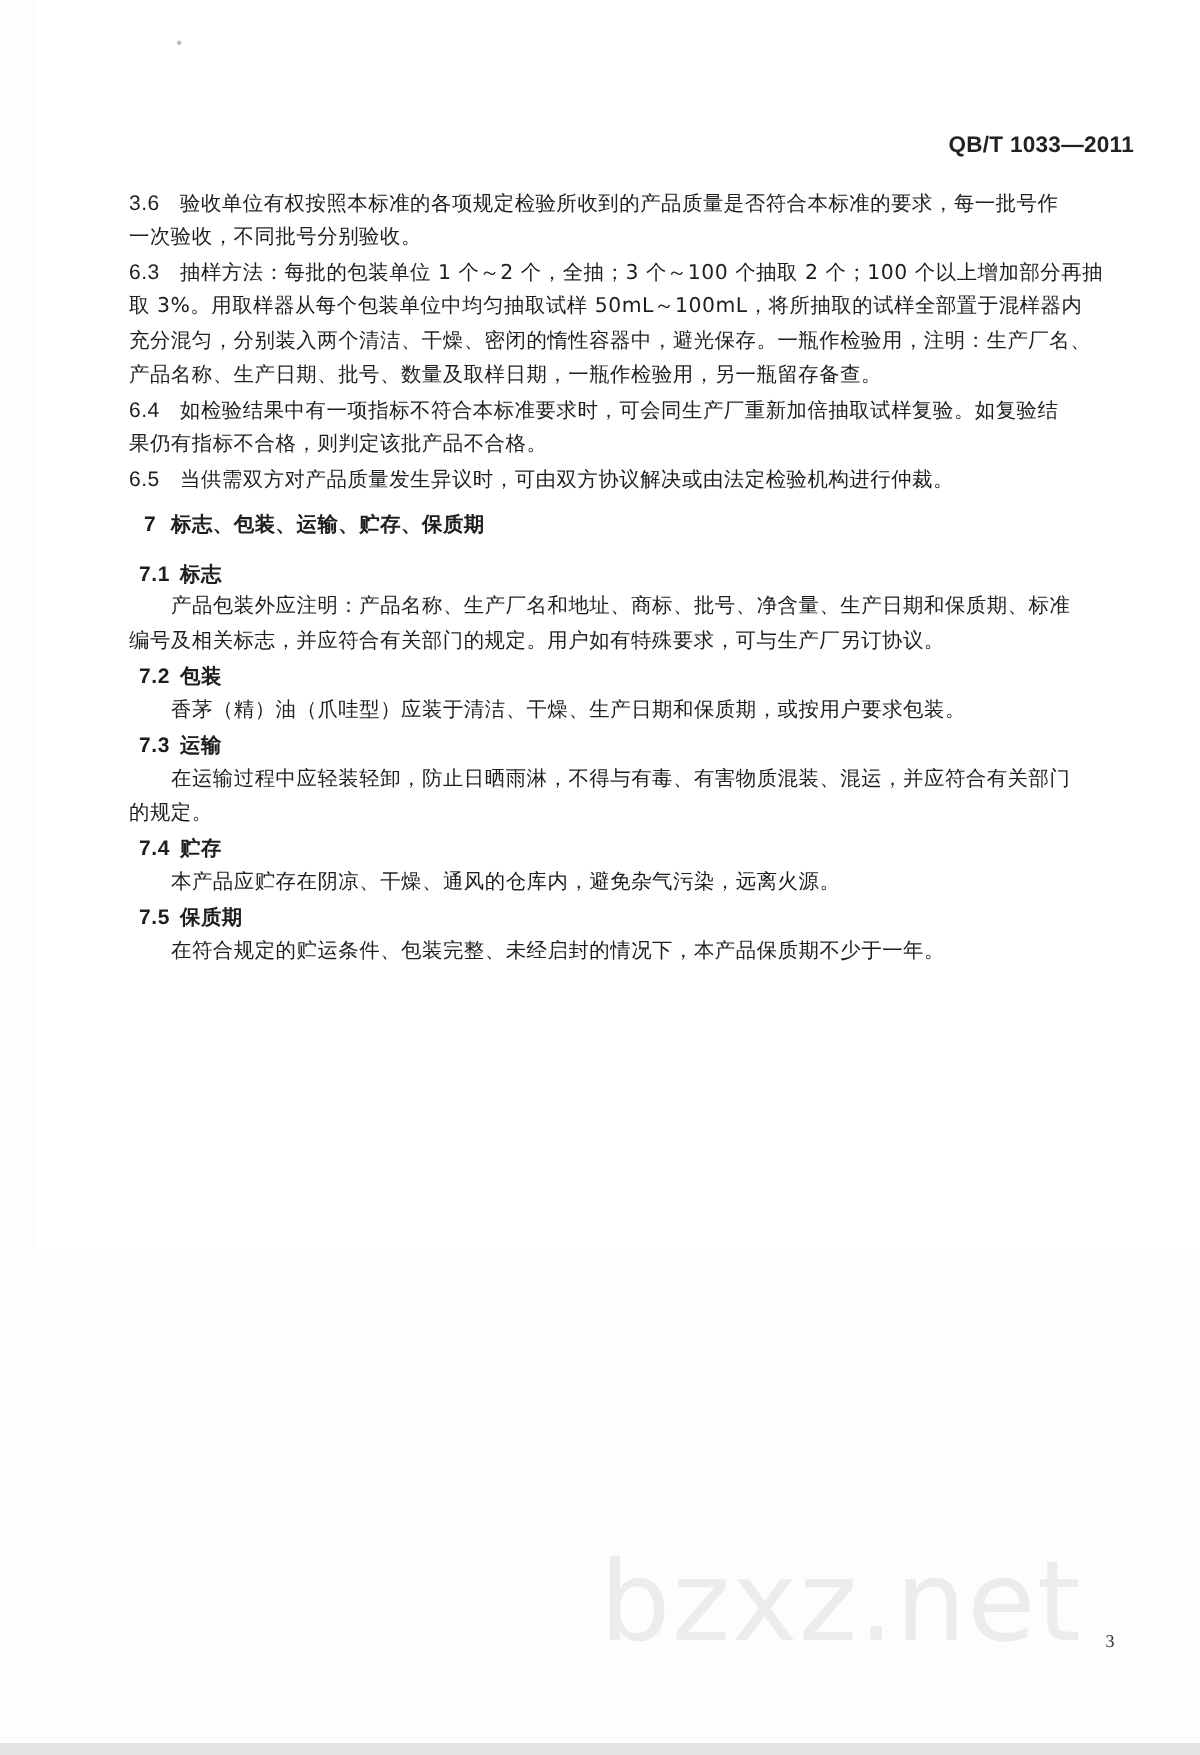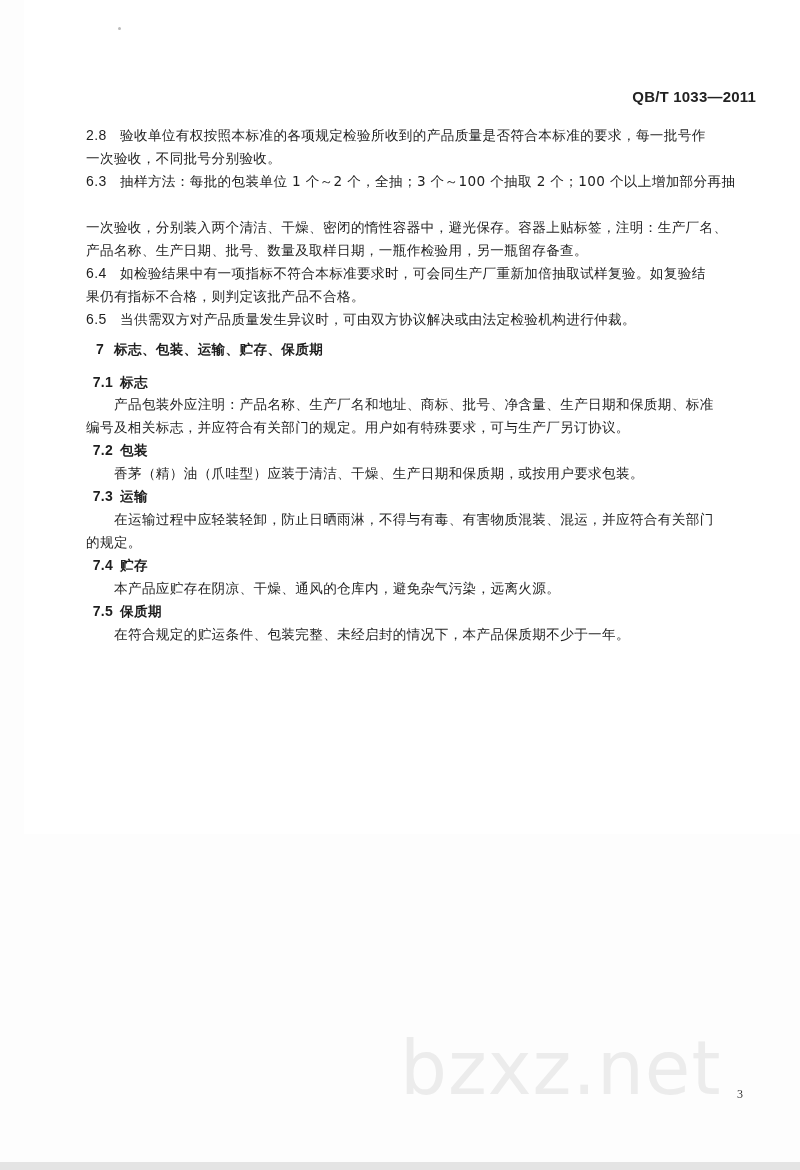--- a/index.html
+++ b/index.html
@@ -20,28 +20,29 @@
     .page-num { position: absolute; left: 713px; top: 1087px; font-family: "Liberation Serif", serif; font-size: 12px; color: #333; }
   </style>
 </head>
 <body>
 
 <div class="page">
   <div class="dot-mark"></div>
   <div class="std-code">QB/T 1033—2011</div>
 
   <div class="line" style="top:126px">
-    <span class="num">2.8</span><span>验收单位有权按照本标准的各项规定检验所收到的产品质量是否符合本标准的要求，每一批号作</span>
+    <span class="num">3.6</span><span>验收单位有权按照本标准的各项规定检验所收到的产品质量是否符合本标准的要求，每一批号作</span>
   </div>
   <div class="line" style="top:149px"><span>一次验收，不同批号分别验收。</span></div>
 
   <div class="line" style="top:172px">
     <span class="num">6.3</span><span>抽样方法：每批的包装单位 1 个～2 个，全抽；3 个～100 个抽取 2 个；100 个以上增加部分再抽</span>
   </div>
-  <div class="line" style="top:218px"><span>一次验收，分别装入两个清洁、干燥、密闭的惰性容器中，避光保存。容器上贴标签，注明：生产厂名、</span></div>
+  <div class="line" style="top:195px"><span>取 3%。用取样器从每个包装单位中均匀抽取试样 50mL～100mL，将所抽取的试样全部置于混样器内</span></div>
+  <div class="line" style="top:218px"><span>充分混匀，分别装入两个清洁、干燥、密闭的惰性容器中，避光保存。一瓶作检验用，注明：生产厂名、</span></div>
   <div class="line" style="top:241px"><span>产品名称、生产日期、批号、数量及取样日期，一瓶作检验用，另一瓶留存备查。</span></div>
 
   <div class="line" style="top:264px">
     <span class="num">6.4</span><span>如检验结果中有一项指标不符合本标准要求时，可会同生产厂重新加倍抽取试样复验。如复验结</span>
   </div>
   <div class="line" style="top:287px"><span>果仍有指标不合格，则判定该批产品不合格。</span></div>
 
   <div class="line" style="top:310px">
     <span class="num">6.5</span><span>当供需双方对产品质量发生异议时，可由双方协议解决或由法定检验机构进行仲裁。</span>
   </div>

